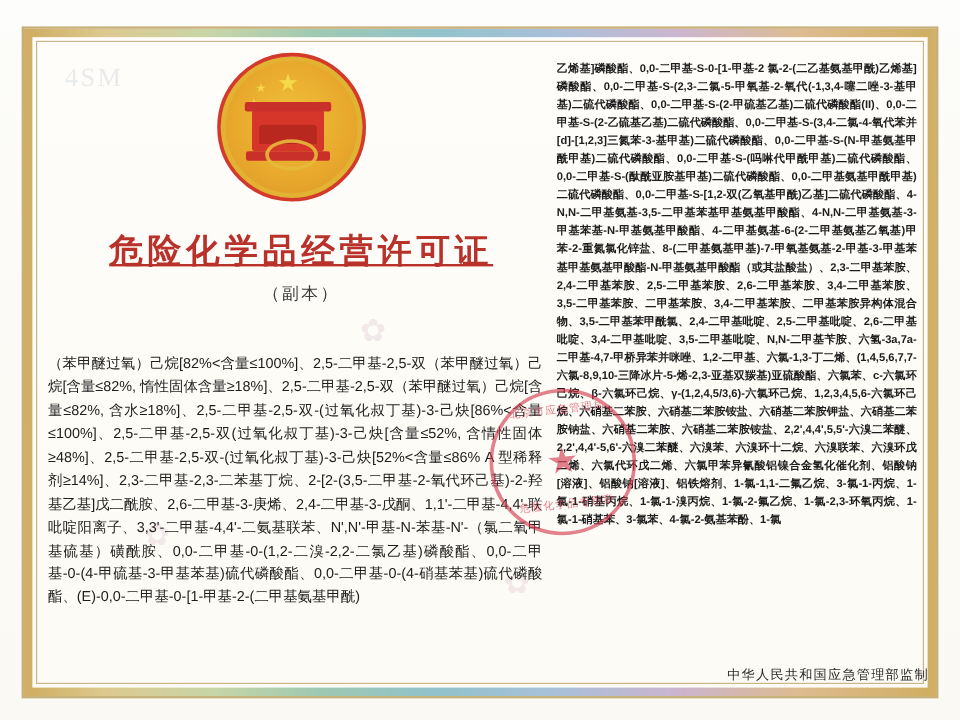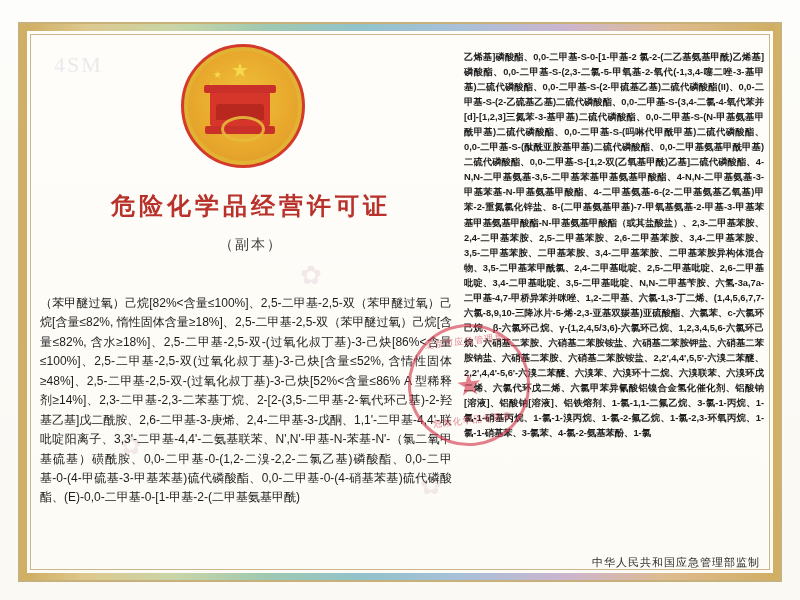--- a/index.html
+++ b/index.html
@@ -177,23 +177,24 @@
   }
 
   .title {
     position: absolute;
     left: 0;
     top: 150px;
     width: 430px;
     text-align: center;
     font-family: "Liberation Serif", serif;
     font-weight: bold;
-    font-size: 24px;
+    font-size: 28px;
     letter-spacing: 4px;
     color: #b8312a;
+    text-decoration: underline;
   }
   .subtitle {
     position: absolute;
     left: 0;
     top: 196px;
     width: 430px;
     text-align: center;
     font-family: Liberation Mono, monospace;
     font-size: 14px;
     letter-spacing: 2px;
@@ -256,21 +257,21 @@
     width: 100%;
     text-align: center;
     font-family: "Liberation Serif", serif;
     font-size: 9px;
     color: #d2354a;
     letter-spacing: 1px;
   }
 
   .footer {
     position: absolute;
-    right: 40px;
+    right: 26px;
     bottom: 30px;
     font-family: "Liberation Serif", serif;
     font-size: 11px;
     color: #2b2b2b;
     letter-spacing: 1px;
     text-align: right;
   }
 
   .watermark-flower {
     position: absolute;

